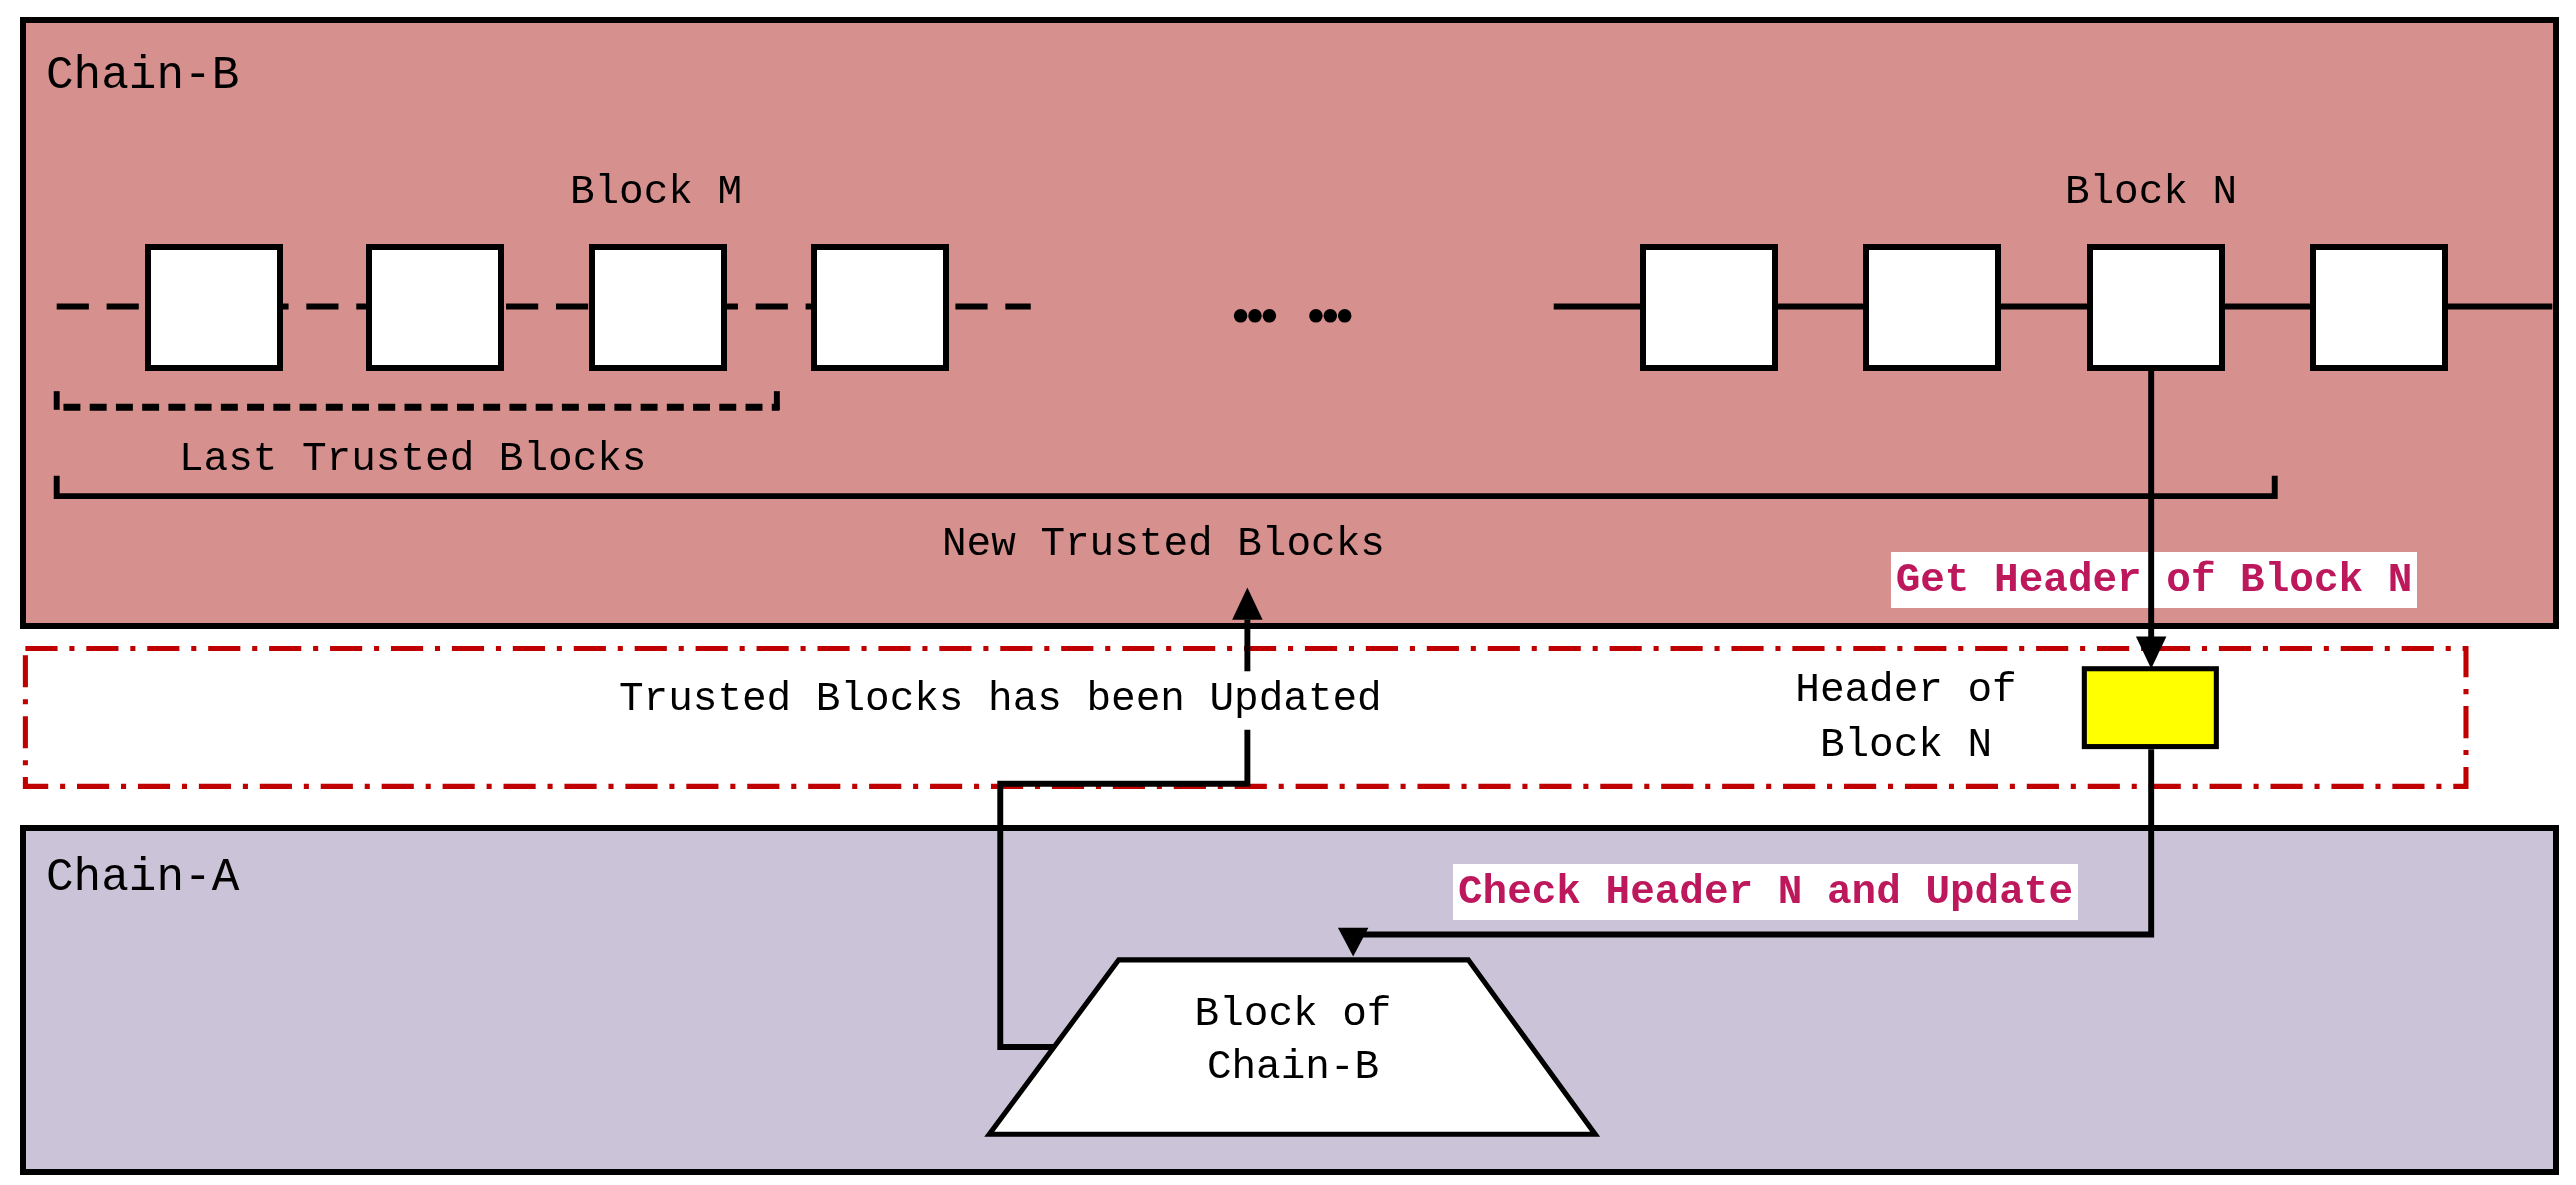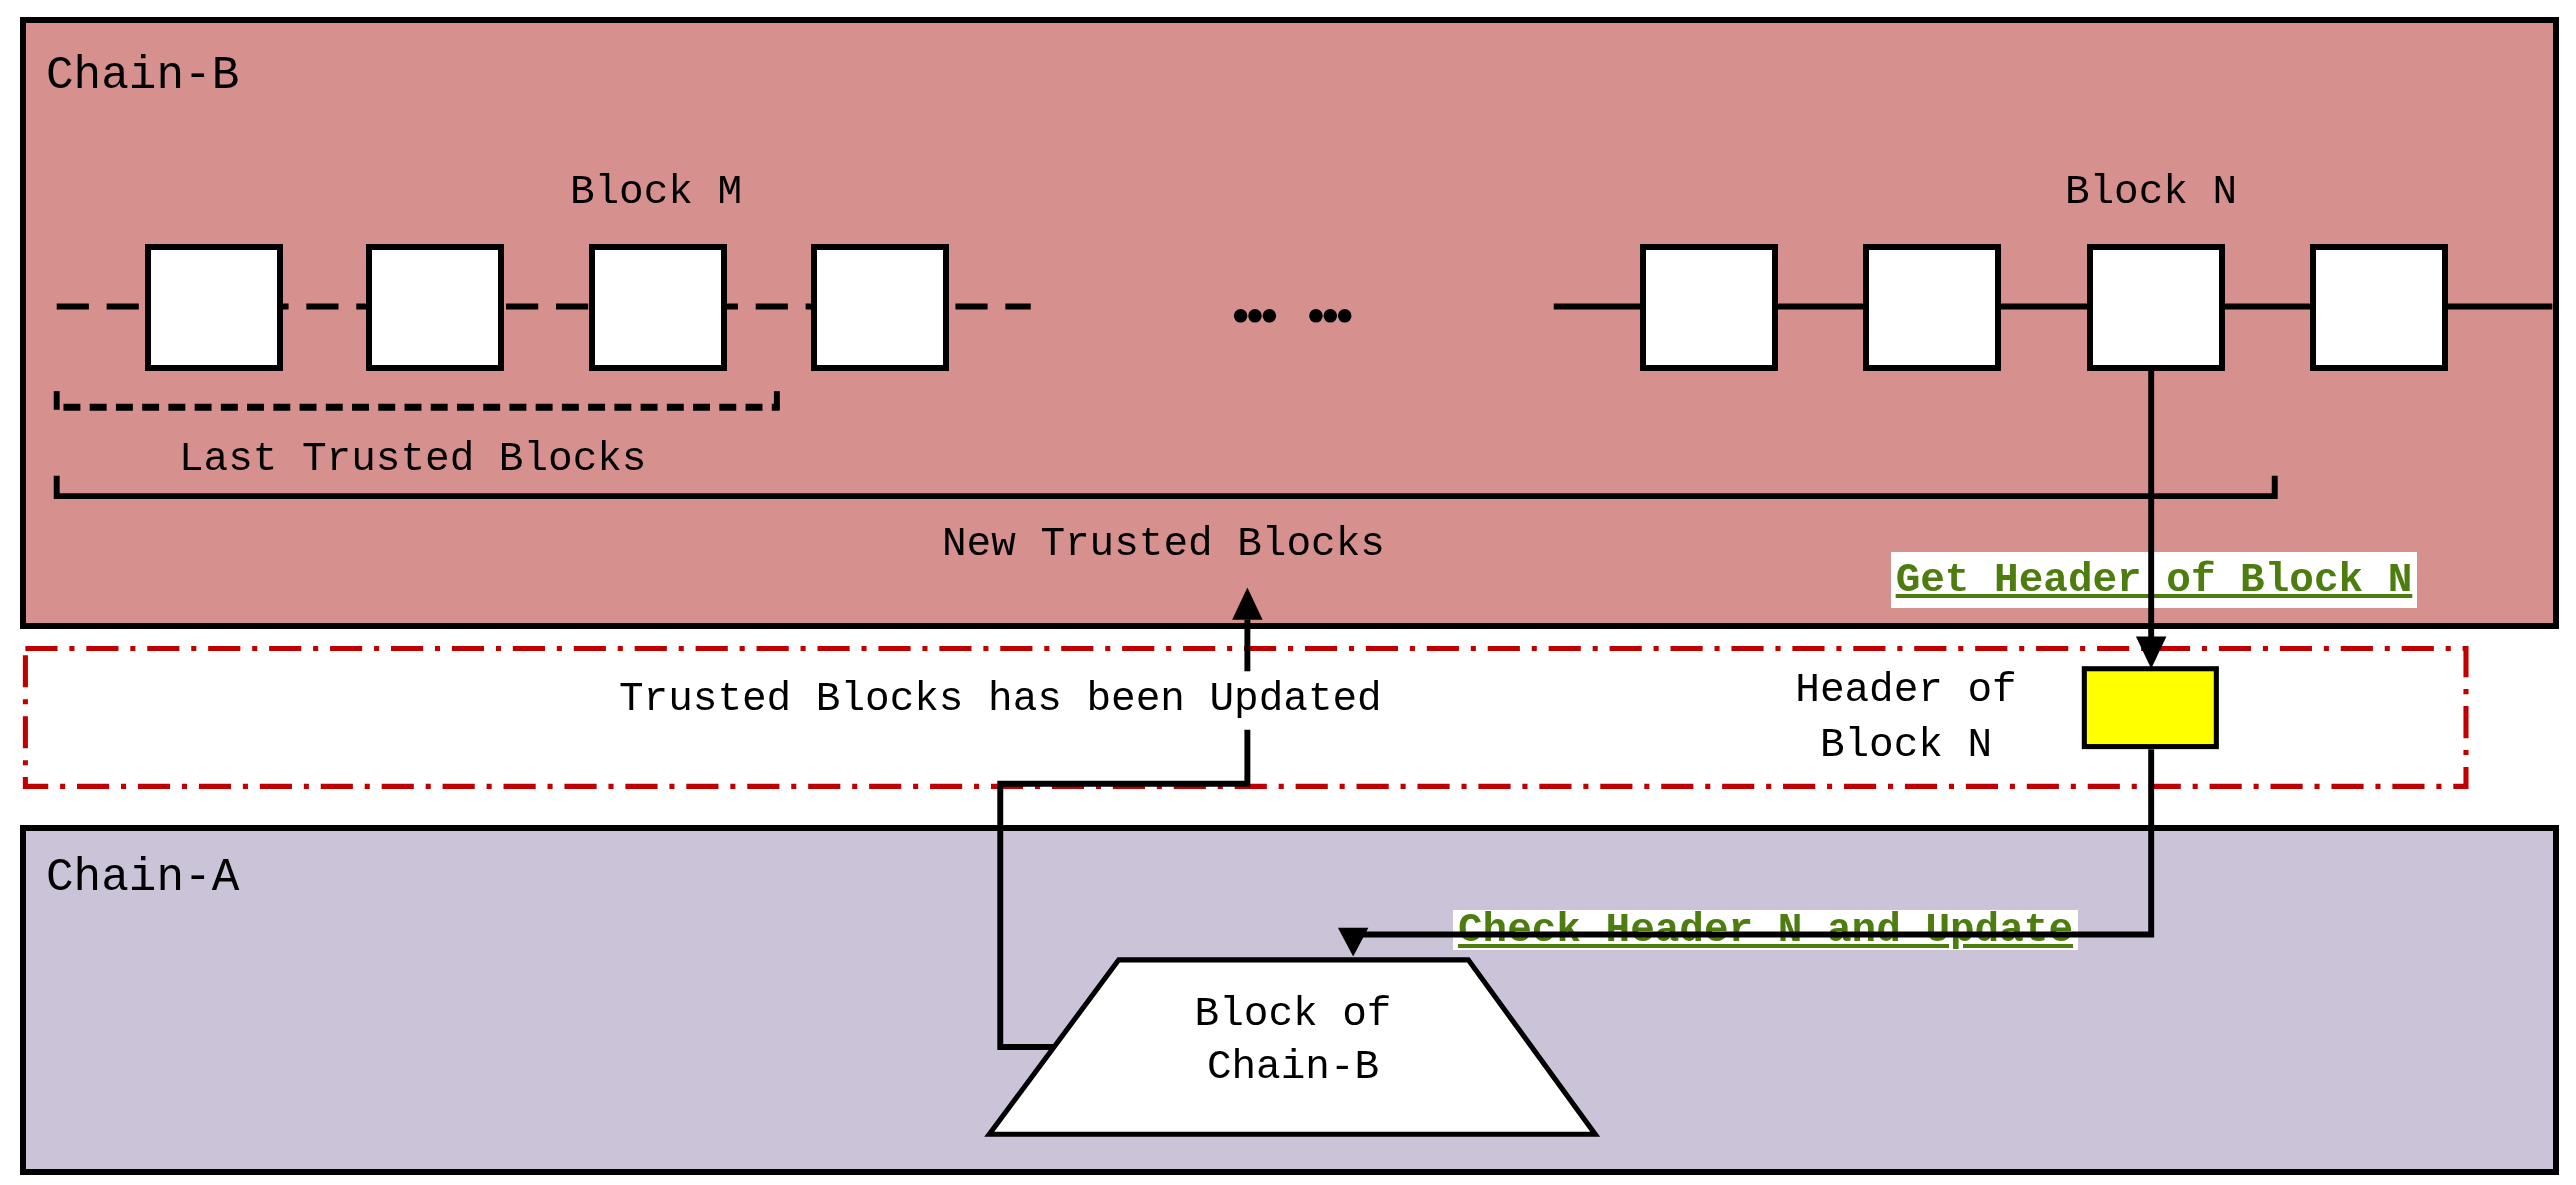--- a/index.html
+++ b/index.html
@@ -9,22 +9,22 @@
   }
   .region{position:absolute;box-sizing:border-box;border:6.8px solid #000;}
   #chainB{left:20.3px;top:17px;width:2539px;height:612px;background:var(--chain-b-fill,#d6908e);}
   #chainA{left:20.3px;top:825px;width:2539px;height:350px;background:var(--chain-a-fill,#cbc3d7);}
   .lbl{
     position:absolute;color:#000;font-weight:normal;font-size:41px;line-height:1.2;
     white-space:nowrap;
   }
   .title{font-size:46px;}
   .whitebox{
-    position:absolute;background:#ffffff;color:#4d7c0f;font-weight:bold;font-size:41px;
-    display:flex;align-items:center;justify-content:center;white-space:nowrap;text-decoration:underline;
+    position:absolute;background:#ffffff;color:#be185d;font-weight:bold;font-size:41px;
+    display:flex;align-items:center;justify-content:center;white-space:nowrap;
   }
   .two-line{text-align:center;transform:translateX(-50%);}
   #tpmTitle{
     position:absolute;left:36px;top:650px;font-family:"Liberation Sans",sans-serif;
     font-size:100px;font-weight:400;color:#000;line-height:1;letter-spacing:0px;
   }
   .block{
     position:absolute;box-sizing:border-box;width:138px;height:127px;top:244px;
     background:var(--block-fill,#ffffff);border:6px solid #000;
   }
@@ -33,21 +33,21 @@
 </style>
 </head>
 <body>
 
 <div class="canvas" style="--chain-b-fill: #d6908e; --chain-a-fill: #cbc3d7; --block-fill: #ffffff; --header-block-fill: #ffff00;">
 
   <div class="region" id="chainB"></div>
   <div class="region" id="chainA"></div>
 
   <div class="whitebox" style="left:1891px;top:552px;width:526px;height:56px;">Get Header of Block N</div>
-  <div class="whitebox" style="left:1453px;top:910px;width:625px;height:40px;">Check Header N and Update</div>
+  <div class="whitebox" style="left:1453px;top:864px;width:625px;height:56px;">Check Header N and Update</div>
 
   <svg class="layer" width="2576" height="1186" viewBox="0 0 3044 1401">
 
     <rect x="30" y="766" width="2884" height="163" fill="none" stroke="#c00000" stroke-width="6" stroke-dasharray="38 14 6 14"></rect>
 
     <line x1="67" y1="362" x2="1218" y2="362" stroke="#000" stroke-width="7" stroke-dasharray="38 21"></line>
 
     <line x1="1836" y1="362" x2="3016" y2="362" stroke="#000" stroke-width="7"></line>
 
     <g fill="#000">

